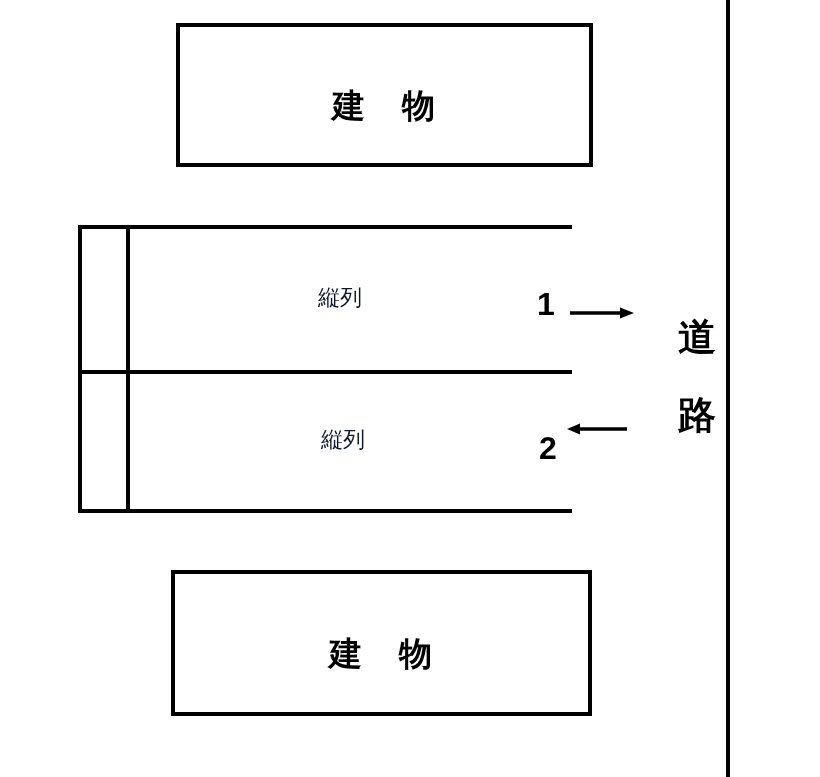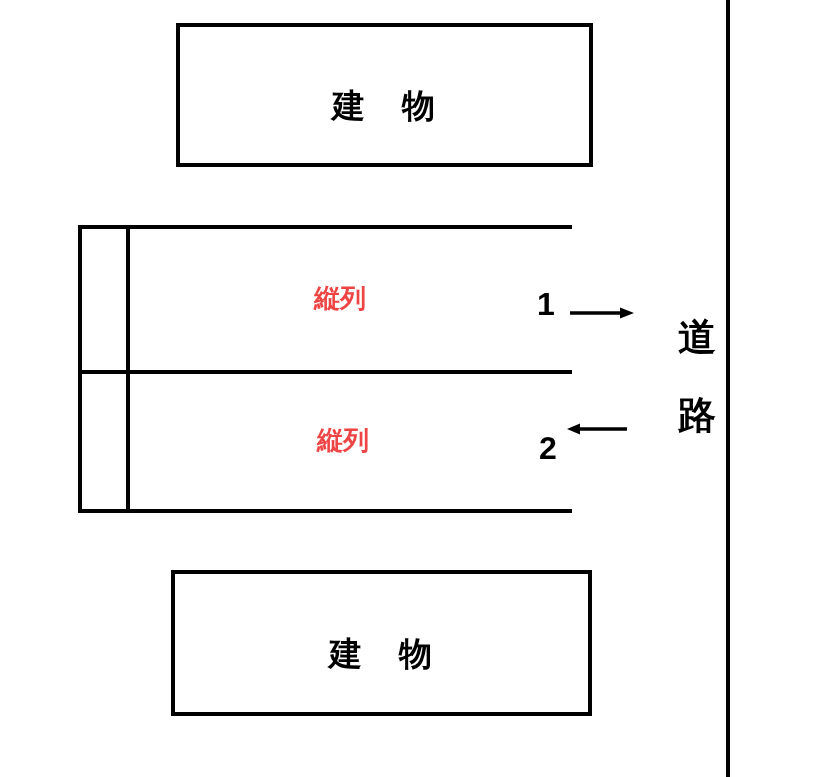--- a/index.html
+++ b/index.html
@@ -42,23 +42,23 @@
   .hl-top { top: 225px; }
   .hl-mid { top: 370px; }
   .hl-bot { top: 509px; }
   .vline { position: absolute; top: 225px; width: 4px; height: 288px; background: #000000; }
   .vl-outer { left: 78px; }
   .vl-inner { left: 126px; }
   
   .lane-label {
     position: absolute;
     transform: translate(-50%, -50%);
-    font-size: 26px;
-    font-weight: bold;
-    color: #ef4444;
+    font-size: 22px;
+    font-weight: normal;
+    color: #0f172a;
     white-space: nowrap;
   }
   .lane1-label { left: 340px; top: 298px; }
   .lane2-label { left: 343px; top: 440px; }
   .lane-num {
     position: absolute;
     transform: translate(-50%, -50%);
     font-size: 32px;
     font-weight: bold;
   }

